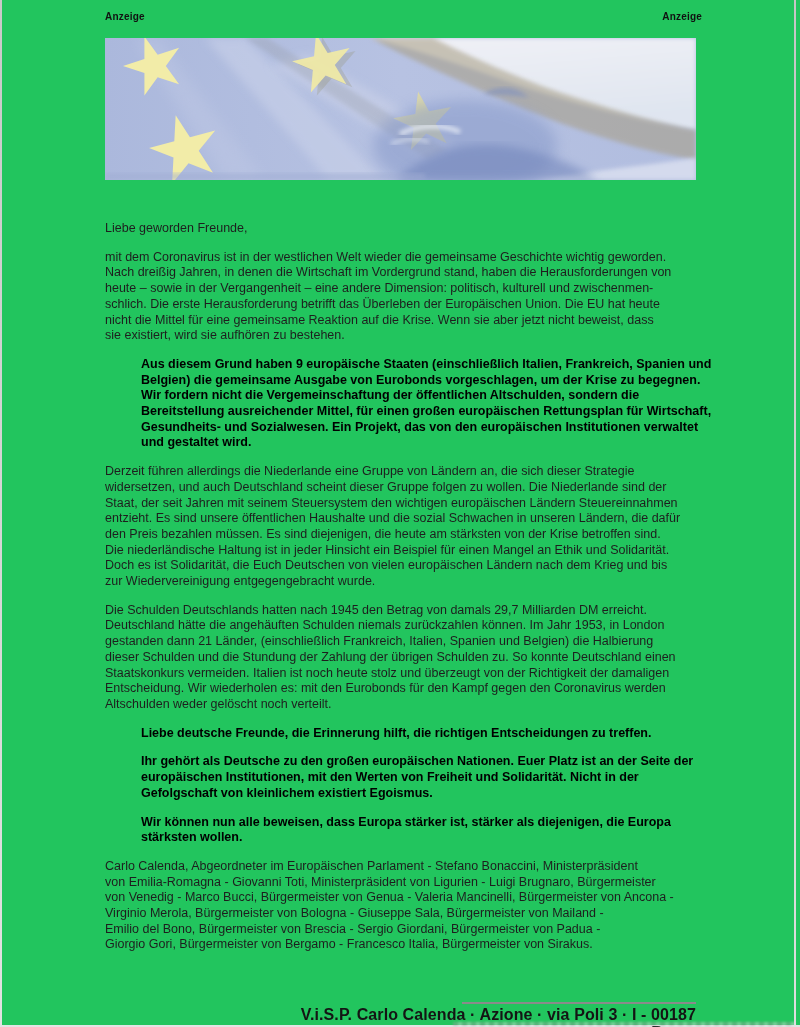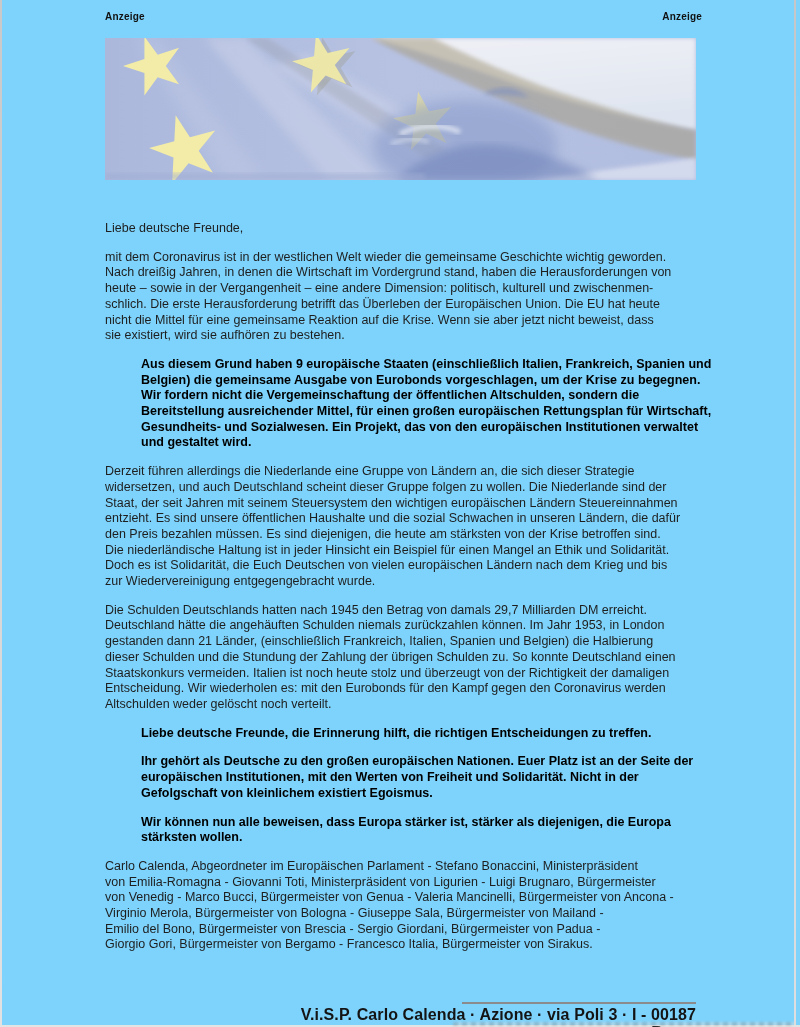--- a/index.html
+++ b/index.html
@@ -1,17 +1,17 @@
 <!DOCTYPE html>
 <html><head>
 <meta charset="utf-8">
 <style>
   html,body{margin:0;padding:0;background:#ffffff;}
   .page{
-    position:relative;width:800px;height:1027px;background:#7dd3fc;
+    position:relative;width:800px;height:1027px;background:#22c55e;
     font-family:"Liberation Sans","DejaVu Sans",sans-serif;overflow:hidden;
   }
   .edge{position:absolute;background:#d6d6d6;}
   .edge-left{left:0;top:0;width:2px;height:1027px;background:linear-gradient(#c9c9c9,#e2e2e2);}
   .edge-right{left:794px;top:0;width:2px;height:1027px;background:linear-gradient(#c6c6c6,#dedede);}
   .edge-bottom{left:0;top:1025px;width:800px;height:2px;background:#e3e3e3;}
   .anzeige{
     position:absolute;top:11px;font-size:10px;font-weight:bold;color:#111;
     letter-spacing:.2px;
   }
@@ -98,21 +98,21 @@
       <path d="M290,142 C330,108 372,100 422,112 C462,122 482,134 492,142 Z" fill="#7083b9" opacity="0.55" filter="url(#soft)"></path>
       <path d="M378,56 C394,46 412,48 424,60 C408,56 392,58 378,56 Z" fill="#7e90c0" opacity="0.6" filter="url(#soft2)"></path>
       <path d="M295,96 C315,86 338,86 355,94" stroke="#e8edf6" stroke-width="5" fill="none" opacity="0.8" filter="url(#soft2)"></path>
       <path d="M286,106 C300,100 314,100 324,104" stroke="#dde4f2" stroke-width="3.5" fill="none" opacity="0.7" filter="url(#soft2)"></path>
 
       <rect x="0" y="135" width="320" height="7" fill="#9fabd2" opacity="0.5" filter="url(#soft2)"></rect>
     </svg>
   </div>
 
   <div class="letter">
-    <p>Liebe deutsche Freunde,</p>
+    <p>Liebe geworden Freunde,</p>
     <p>mit dem Coronavirus ist in der westlichen Welt wieder die gemeinsame Geschichte wichtig geworden.
 Nach dreißig Jahren, in denen die Wirtschaft im Vordergrund stand, haben die Herausforderungen von
 heute – sowie in der Vergangenheit – eine andere Dimension: politisch, kulturell und zwischenmen-
 schlich. Die erste Herausforderung betrifft das Überleben der Europäischen Union. Die EU hat heute
 nicht die Mittel für eine gemeinsame Reaktion auf die Krise. Wenn sie aber jetzt nicht beweist, dass
 sie existiert, wird sie aufhören zu bestehen.</p>
     <p class="bold">Aus diesem Grund haben 9 europäische Staaten (einschließlich Italien, Frankreich, Spanien und
 Belgien) die gemeinsame Ausgabe von Eurobonds vorgeschlagen, um der Krise zu begegnen.
 Wir fordern nicht die Vergemeinschaftung der öffentlichen Altschulden, sondern die
 Bereitstellung ausreichender Mittel, für einen großen europäischen Rettungsplan für Wirtschaft,

